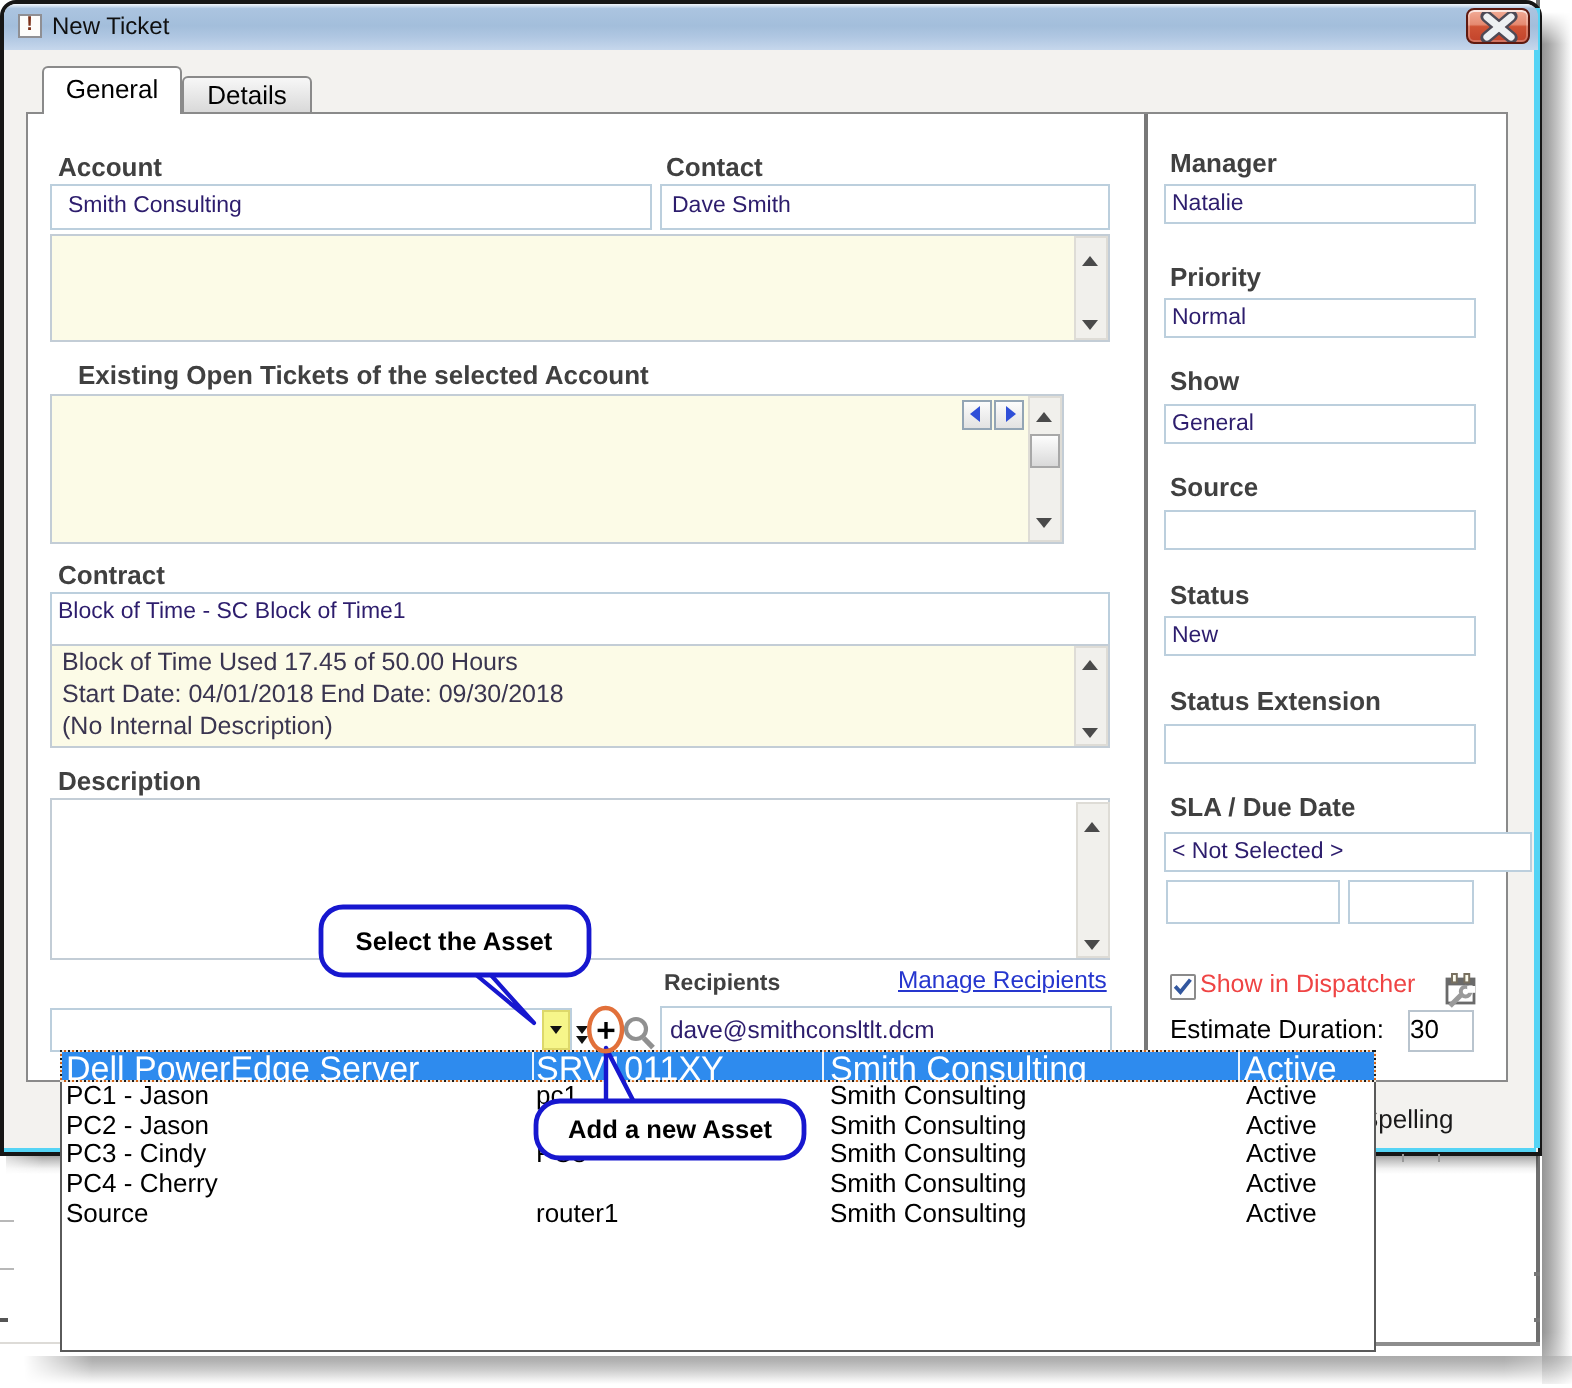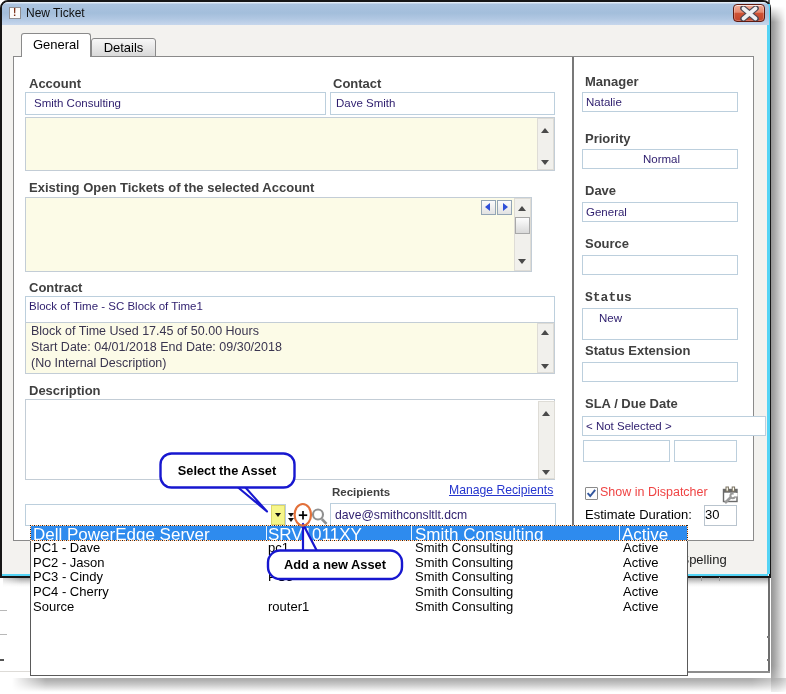--- a/index.html
+++ b/index.html
@@ -63,21 +63,21 @@
 <div class="lbl" style="left:29px;top:76px;">Account</div>
 <div class="lbl" style="left:333px;top:76px;">Contact</div>
 <div class="inp" style="left:25px;top:92px;width:301px;height:23px;line-height:20px;padding-left:8px;">Smith Consulting</div>
 <div class="inp" style="left:330px;top:92px;width:225px;height:23px;line-height:20px;">Dave Smith</div>
 
 <div class="ybox" style="left:25px;top:117px;width:530px;height:54px;"></div>
 <div class="vsb" style="left:537px;top:118px;height:52px;"></div>
 <div class="abs tri-up" style="left:541px;top:128px;"></div>
 <div class="abs tri-dn" style="left:541px;top:160px;"></div>
 
-<div class="lbl" style="left:29px;top:180px;">Existing Open Tickets of the selected Account</div>
+<div class="lbl" style="left:39px;top:180px;">Existing Open Tickets of the selected Account</div>
 
 <div class="ybox" style="left:25px;top:197px;width:507px;height:75px;"></div>
 <div class="abs" style="left:481px;top:200px;width:15px;height:15px;background:linear-gradient(180deg,#fcfcfc,#e2e2e2);border:1px solid #93a5b5;"></div>
 <div class="abs" style="left:485px;top:203px;width:0;height:0;border-top:4px solid transparent;border-bottom:4px solid transparent;border-right:5px solid #2f4fd8;"></div>
 <div class="abs" style="left:497px;top:200px;width:15px;height:15px;background:linear-gradient(180deg,#fcfcfc,#e2e2e2);border:1px solid #93a5b5;"></div>
 <div class="abs" style="left:503px;top:203px;width:0;height:0;border-top:4px solid transparent;border-bottom:4px solid transparent;border-left:5px solid #2f4fd8;"></div>
 <div class="vsb" style="left:514px;top:198px;height:73px;"></div>
 <div class="abs tri-up" style="left:518px;top:206px;"></div>
 <div class="abs" style="left:515px;top:217px;width:15px;height:17px;background:linear-gradient(180deg,#fdfdfd,#d9d9d9);border:1px solid #a8a8a8;"></div>
 <div class="abs tri-dn" style="left:518px;top:259px;"></div>
@@ -112,27 +112,27 @@
  <line x1="11.8" y1="13" x2="16.5" y2="17.8" stroke="#909090" stroke-width="2.6"></line>
 </svg>
 <div class="lbl" style="left:332px;top:486px;font-size:11.5px;">Recipients</div>
 <div class="abs" style="left:449px;top:483px;font-size:12.2px;color:#2636ce;text-decoration:underline;">Manage Recipients</div>
 <div class="inp" style="left:330px;top:503px;width:226px;height:23px;line-height:22px;font-size:12.2px;padding-left:4px;">dave@smithconsltlt.dcm</div>
 
 <div class="abs" style="left:572px;top:57px;width:1.5px;height:484px;background:#787878;"></div>
 <div class="lbl" style="left:585px;top:74px;">Manager</div>
 <div class="inp" style="left:582px;top:92px;width:156px;height:20px;line-height:19px;padding-left:3px;">Natalie</div>
 <div class="lbl" style="left:585px;top:131px;">Priority</div>
-<div class="inp" style="left:582px;top:149px;width:156px;height:20px;line-height:19px;padding-left:3px;text-align:center;">Normal</div>
-<div class="lbl" style="left:585px;top:183px;">Dave</div>
+<div class="inp" style="left:582px;top:149px;width:156px;height:20px;line-height:19px;padding-left:3px;">Normal</div>
+<div class="lbl" style="left:585px;top:183px;">Show</div>
 <div class="inp" style="left:582px;top:202px;width:156px;height:20px;line-height:19px;padding-left:3px;">General</div>
 <div class="lbl" style="left:585px;top:236px;">Source</div>
 <div class="inp" style="left:582px;top:255px;width:156px;height:20px;line-height:19px;padding-left:3px;"></div>
-<div class="lbl" style="left:585px;top:290px;font-family:Liberation Mono, monospace;">Status</div>
-<div class="inp" style="left:582px;top:308px;width:156px;height:32px;line-height:19px;padding-left:16px;">New</div>
+<div class="lbl" style="left:585px;top:290px;">Status</div>
+<div class="inp" style="left:582px;top:308px;width:156px;height:20px;line-height:19px;padding-left:3px;">New</div>
 <div class="lbl" style="left:585px;top:343px;">Status Extension</div>
 <div class="inp" style="left:582px;top:362px;width:156px;height:20px;line-height:19px;padding-left:3px;"></div>
 <div class="lbl" style="left:585px;top:396px;">SLA / Due Date</div>
 <div class="inp" style="left:582px;top:416px;width:184px;height:20px;line-height:19px;padding-left:3px;">&lt; Not Selected &gt;</div>
 <div class="inp" style="left:583px;top:440px;width:87px;height:22px;"></div>
 <div class="inp" style="left:674px;top:440px;width:63px;height:22px;"></div>
 
 <div class="abs" style="left:585px;top:487px;width:13px;height:13px;background:#fdfdfd;border:1px solid #8a8a8a;border-radius:1px;"></div>
 <svg class="abs" style="left:585px;top:487px;" width="13" height="13" viewBox="0 0 13 13">
  <path d="M2.6 6.2 L5.2 9 L10.2 2.8" fill="none" stroke="#31569e" stroke-width="1.9"></path>
@@ -160,21 +160,21 @@
 <div class="abs" style="left:30px;top:525px;width:1px;height:16px;z-index:7;background:repeating-linear-gradient(180deg,#1c1c1c 0 1px,#f0e8dc 1px 2px,#cd5f15 2px 3px,#f0e8dc 3px 4px);"></div>
 <div class="abs" style="left:687px;top:525px;width:1px;height:16px;z-index:7;background:repeating-linear-gradient(180deg,#1c1c1c 0 1px,#f0e8dc 1px 2px,#cd5f15 2px 3px,#f0e8dc 3px 4px);"></div>
 <div class="hcell" style="left:33px;top:525px;z-index:7;">Dell PowerEdge Server</div>
 <div class="hcell" style="left:268px;top:525px;z-index:7;">SRV1011XY</div>
 <div class="hcell" style="left:415px;top:525px;z-index:7;">Smith Consulting</div>
 <div class="hcell" style="left:622px;top:525px;z-index:7;">Active</div>
 <div class="abs" style="left:266px;top:526px;width:1px;height:14px;background:rgba(255,255,255,0.9);z-index:7;"></div>
 <div class="abs" style="left:411px;top:526px;width:1px;height:14px;background:rgba(255,255,255,0.9);z-index:7;"></div>
 <div class="abs" style="left:619px;top:526px;width:1px;height:14px;background:rgba(255,255,255,0.9);z-index:7;"></div>
 
-<div class="cell" style="left:33px;top:540px;z-index:6;">PC1 - Dave</div>
+<div class="cell" style="left:33px;top:540px;z-index:6;">PC1 - Jason</div>
 <div class="cell" style="left:268px;top:540px;z-index:6;">pc1</div>
 <div class="cell" style="left:415px;top:540px;z-index:6;">Smith Consulting</div>
 <div class="cell" style="left:623px;top:540px;z-index:6;">Active</div>
 
 <div class="cell" style="left:33px;top:555px;z-index:6;">PC2 - Jason</div>
 <div class="cell" style="left:415px;top:555px;z-index:6;">Smith Consulting</div>
 <div class="cell" style="left:623px;top:555px;z-index:6;">Active</div>
 
 <div class="cell" style="left:33px;top:569px;z-index:6;">PC3 - Cindy</div>
 <div class="cell" style="left:268px;top:569px;z-index:6;">PC3</div>

